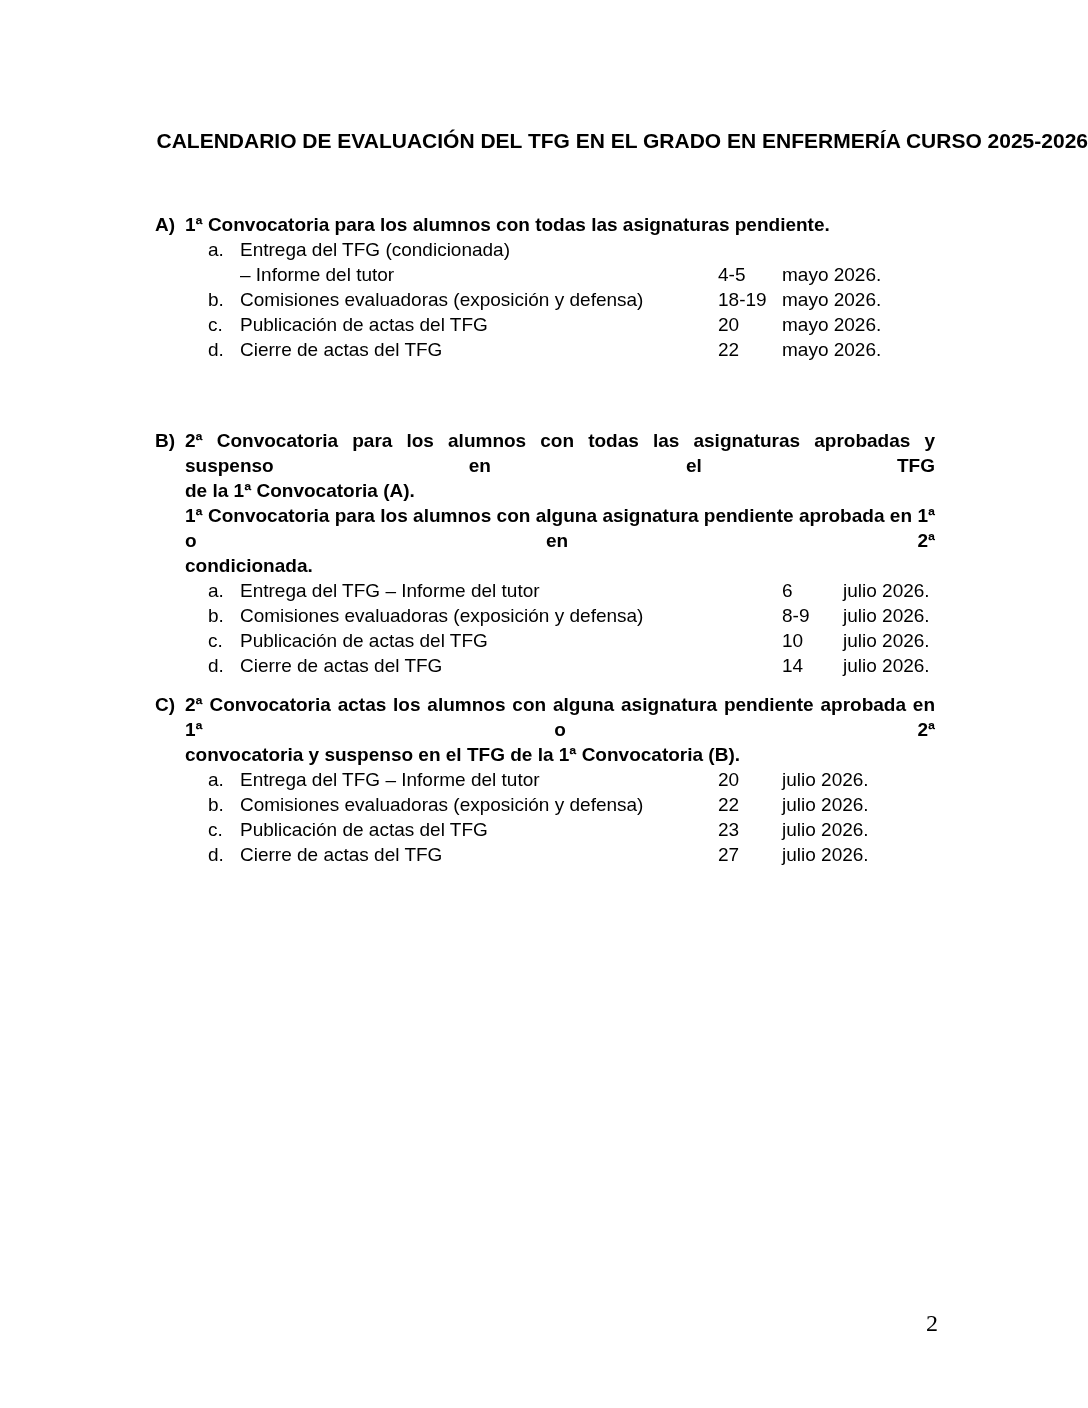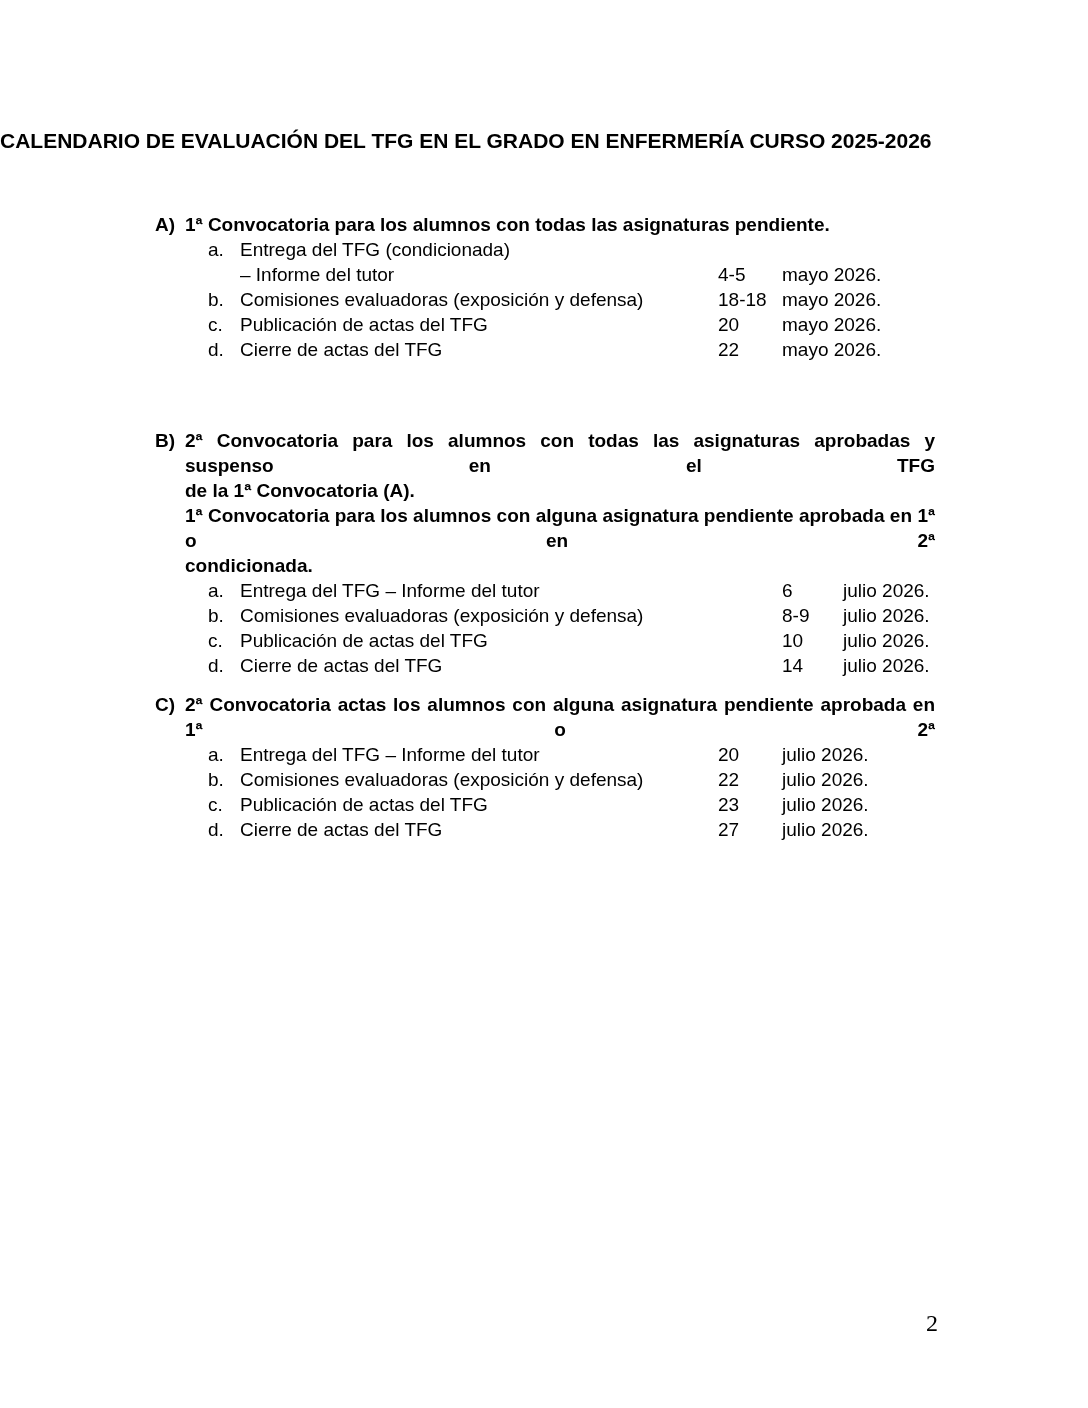--- a/index.html
+++ b/index.html
@@ -12,21 +12,21 @@
     font-family: "Liberation Sans", sans-serif;
     font-size: 19px;
     line-height: 25px;
     overflow: hidden;
   }
   .title {
     position: absolute;
     top: 128px;
     left: 0;
     width: 100%;
-    text-align: left;
+    text-align: right;
     font-weight: bold;
     font-size: 21px;
     line-height: 25px;
   }
   .section { position: absolute; left: 155px; width: 780px; }
   .sec-a { top: 212px; }
   .sec-b { top: 428px; }
   .sec-c { top: 692px; }
 
   .section-heading { display: flex; font-weight: bold; }
@@ -74,21 +74,21 @@
     </div>
     <div class="row">
       <span class="marker"></span>
       <span class="rtext">– Informe del tutor</span>
       <span class="day">4-5</span>
       <span class="month">mayo 2026.</span>
     </div>
     <div class="row">
       <span class="marker">b.</span>
       <span class="rtext">Comisiones evaluadoras (exposición y defensa)</span>
-      <span class="day">18-18</span>
+      <span class="day">18-19</span>
       <span class="month">mayo 2026.</span>
     </div>
     <div class="row">
       <span class="marker">c.</span>
       <span class="rtext">Publicación de actas del TFG</span>
       <span class="day">20</span>
       <span class="month">mayo 2026.</span>
     </div>
     <div class="row">
       <span class="marker">d.</span>
@@ -132,20 +132,21 @@
       <span class="day">14</span>
       <span class="month">julio 2026.</span>
     </div>
   </div>
 
   <div class="section sec-c">
     <div class="section-heading">
       <span class="letter">C)</span>
       <div class="heading-text">
         <div class="hline justify-full">2ª Convocatoria actas los alumnos con alguna asignatura pendiente aprobada en 1ª o 2ª</div>
+        <div class="hline">convocatoria y suspenso en el TFG de la 1ª Convocatoria (B).</div>
       </div>
     </div>
     <div class="row">
       <span class="marker">a.</span>
       <span class="rtext">Entrega del TFG – Informe del tutor</span>
       <span class="day">20</span>
       <span class="month">julio 2026.</span>
     </div>
     <div class="row">
       <span class="marker">b.</span>

